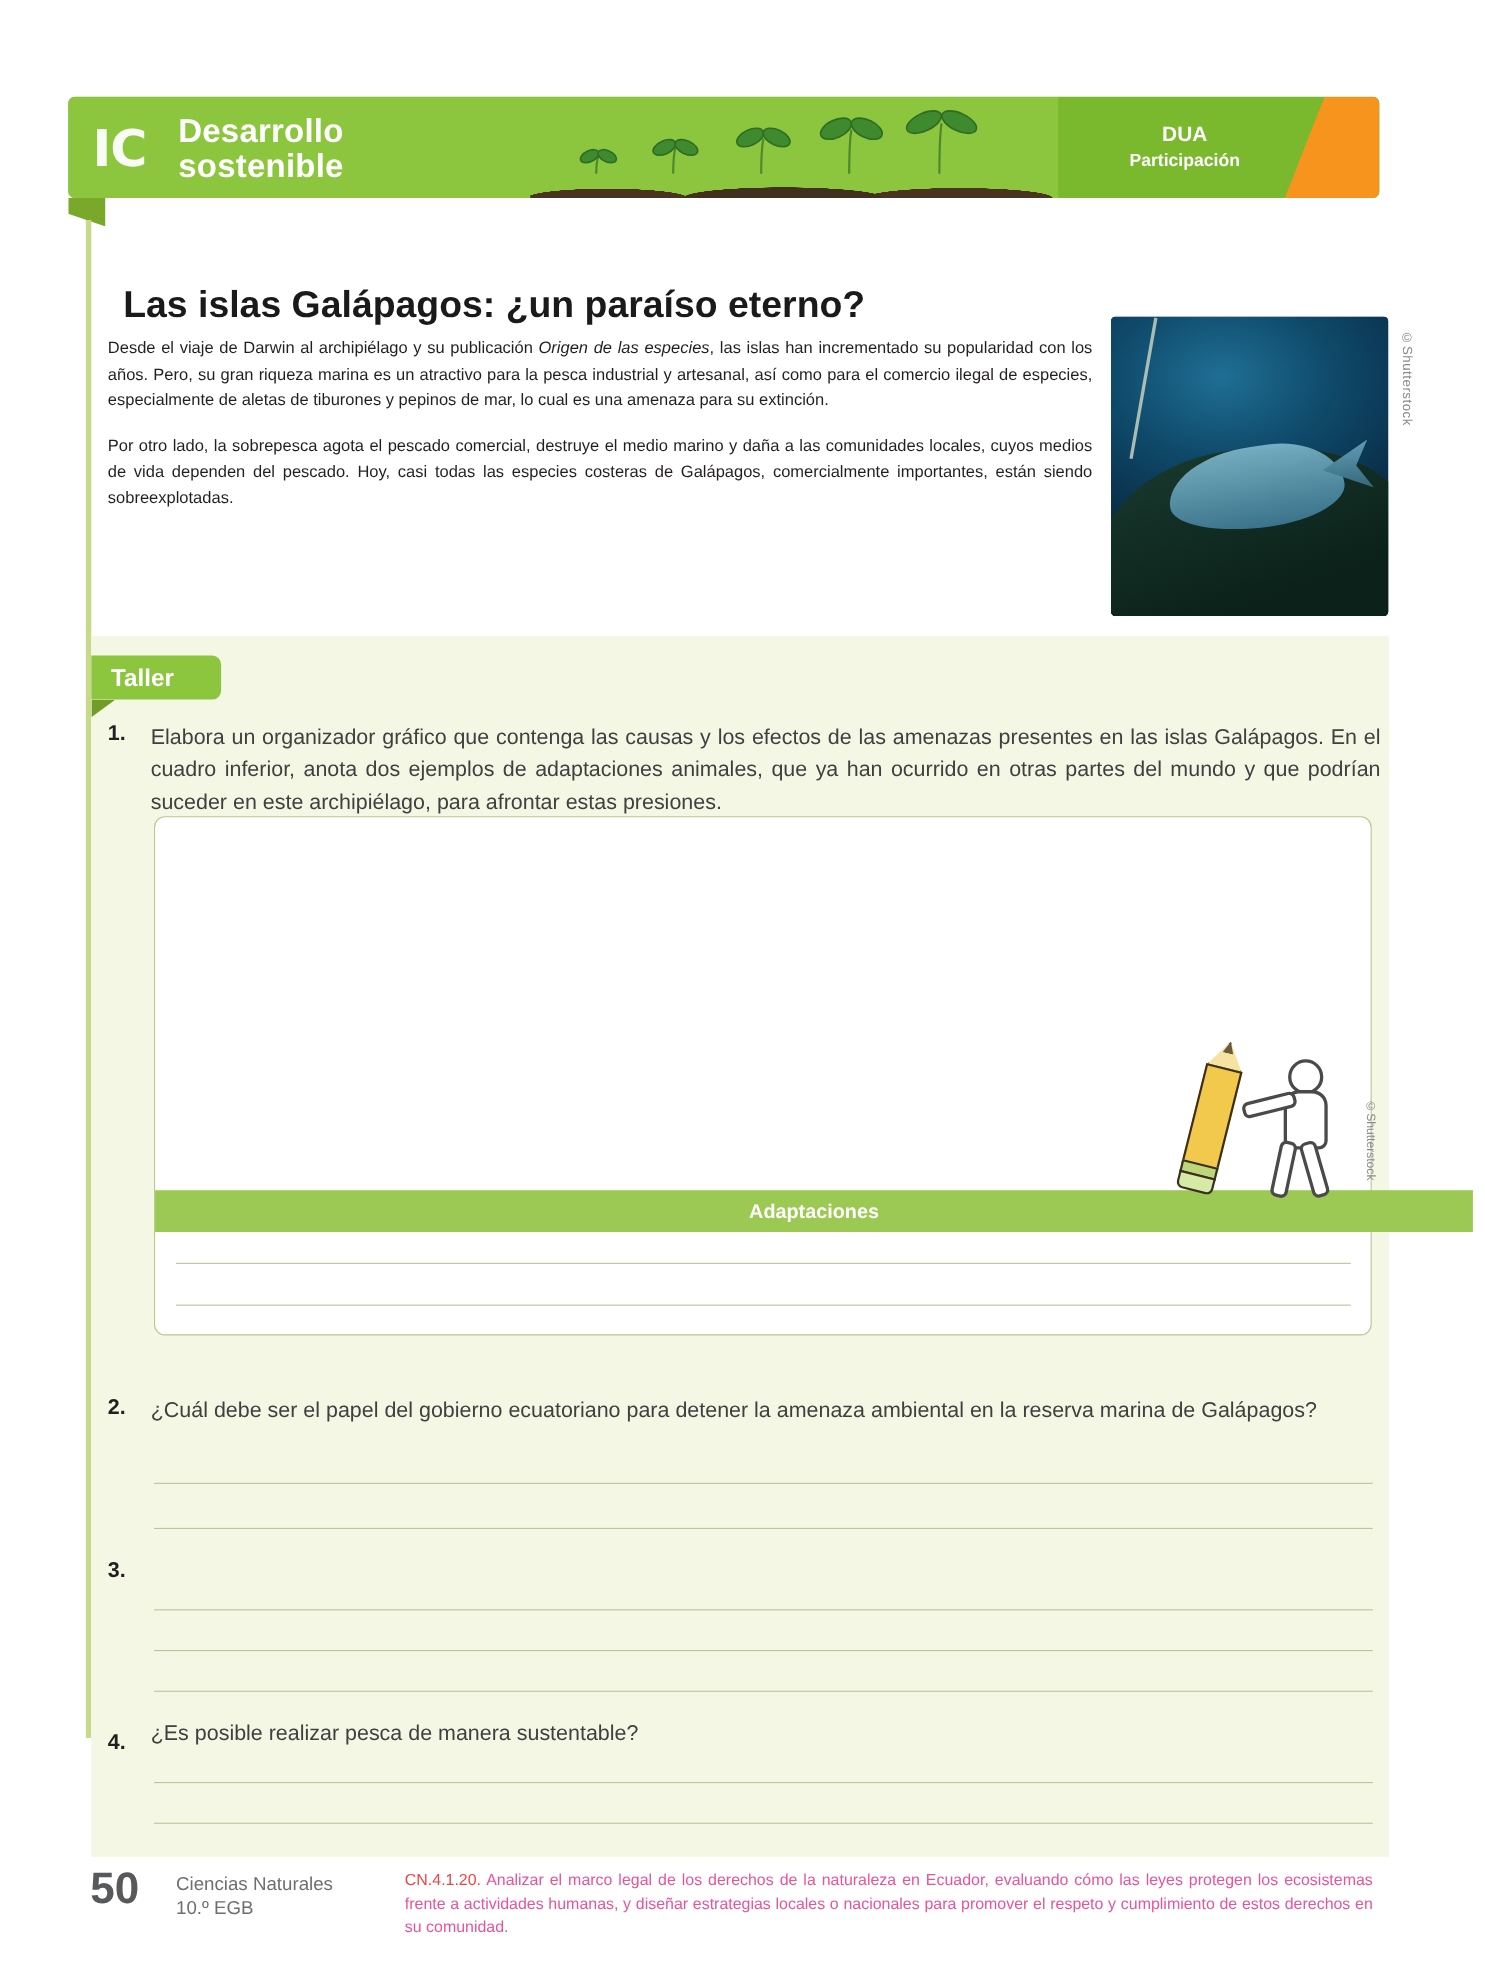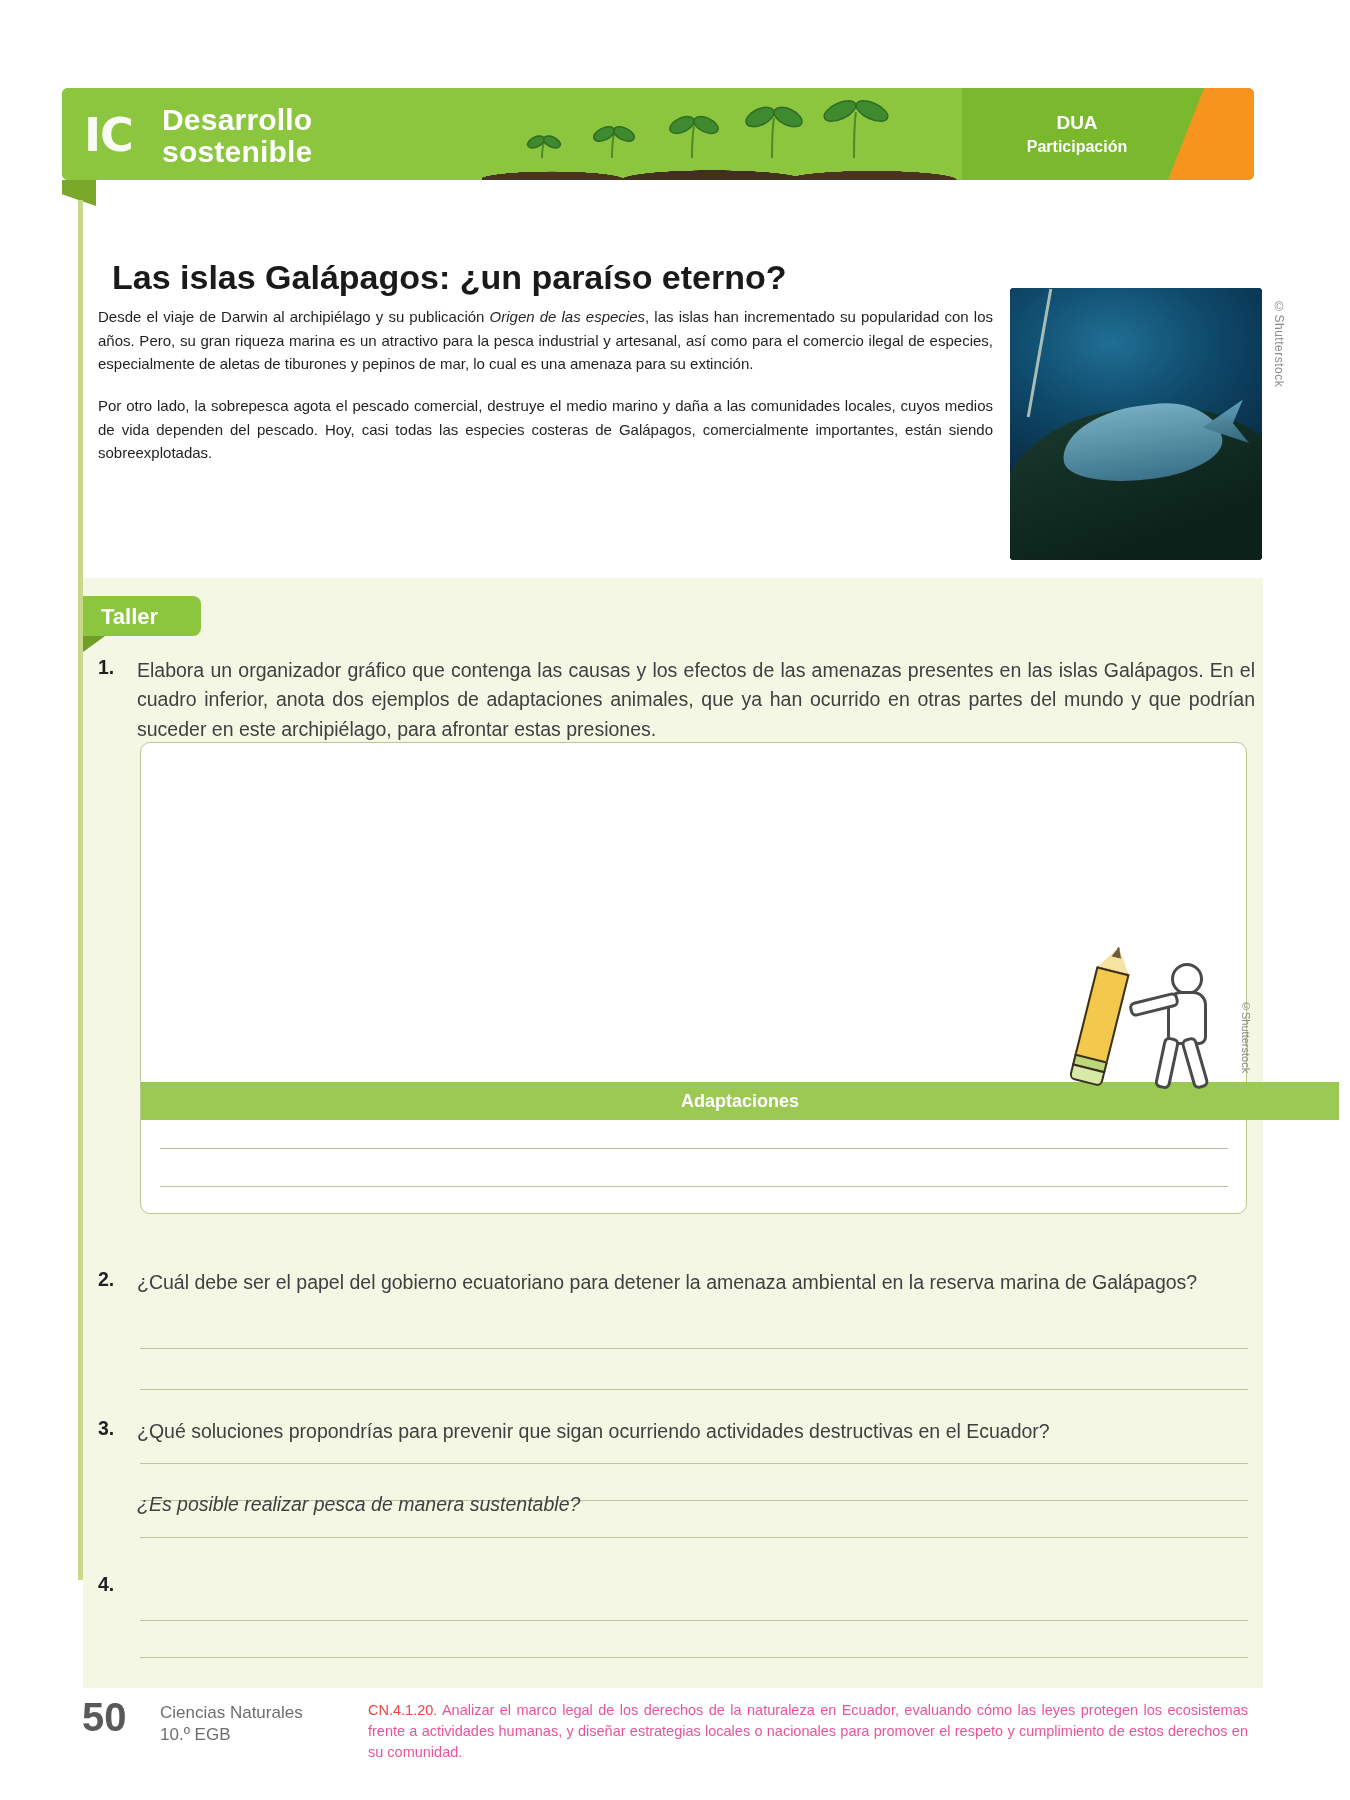--- a/index.html
+++ b/index.html
@@ -286,21 +286,21 @@
   .q1-num { left: 98px; top: 656px; }
   .q1 { left: 137px; top: 656px; width: 1118px; }
 
   .q2-num { left: 98px; top: 1268px; }
   .q2 { left: 137px; top: 1268px; width: 1118px; }
 
   .q3-num { left: 98px; top: 1417px; }
   .q3 { left: 137px; top: 1417px; width: 1118px; }
 
   .q4-num { left: 98px; top: 1573px; }
-  .q4 { left: 137px; top: 1490px; width: 1118px; font-style: italic; }
+  .q4 { left: 137px; top: 1562px; width: 1118px; }
 
   
   .rule {
     position: absolute;
     height: 1px;
     background: #b9c59a;
   }
 
   
   .bigbox {
@@ -593,21 +593,20 @@
     </div>
   </div>
   <div class="illus-credit">©Shutterstock</div>
 
   <div class="q-num q2-num">2.</div>
   <div class="q q2">¿Cuál debe ser el papel del gobierno ecuatoriano para detener la amenaza ambiental en la reserva marina de Galápagos?</div>
   <div class="rule" style="left:140px; top:1348px; width:1108px;"></div>
   <div class="rule" style="left:140px; top:1389px; width:1108px;"></div>
 
   <div class="q-num q3-num">3.</div>
-  <div class="q q3">¿Qué soluciones propondrías para prevenir que sigan ocurriendo actividades destructivas en el Ecuador?</div>
   <div class="rule" style="left:140px; top:1463px; width:1108px;"></div>
   <div class="rule" style="left:140px; top:1500px; width:1108px;"></div>
   <div class="rule" style="left:140px; top:1537px; width:1108px;"></div>
 
   <div class="q-num q4-num">4.</div>
   <div class="q q4">¿Es posible realizar pesca de manera sustentable?</div>
   <div class="rule" style="left:140px; top:1620px; width:1108px;"></div>
   <div class="rule" style="left:140px; top:1657px; width:1108px;"></div>
 
   <div class="footer-num">50</div>

